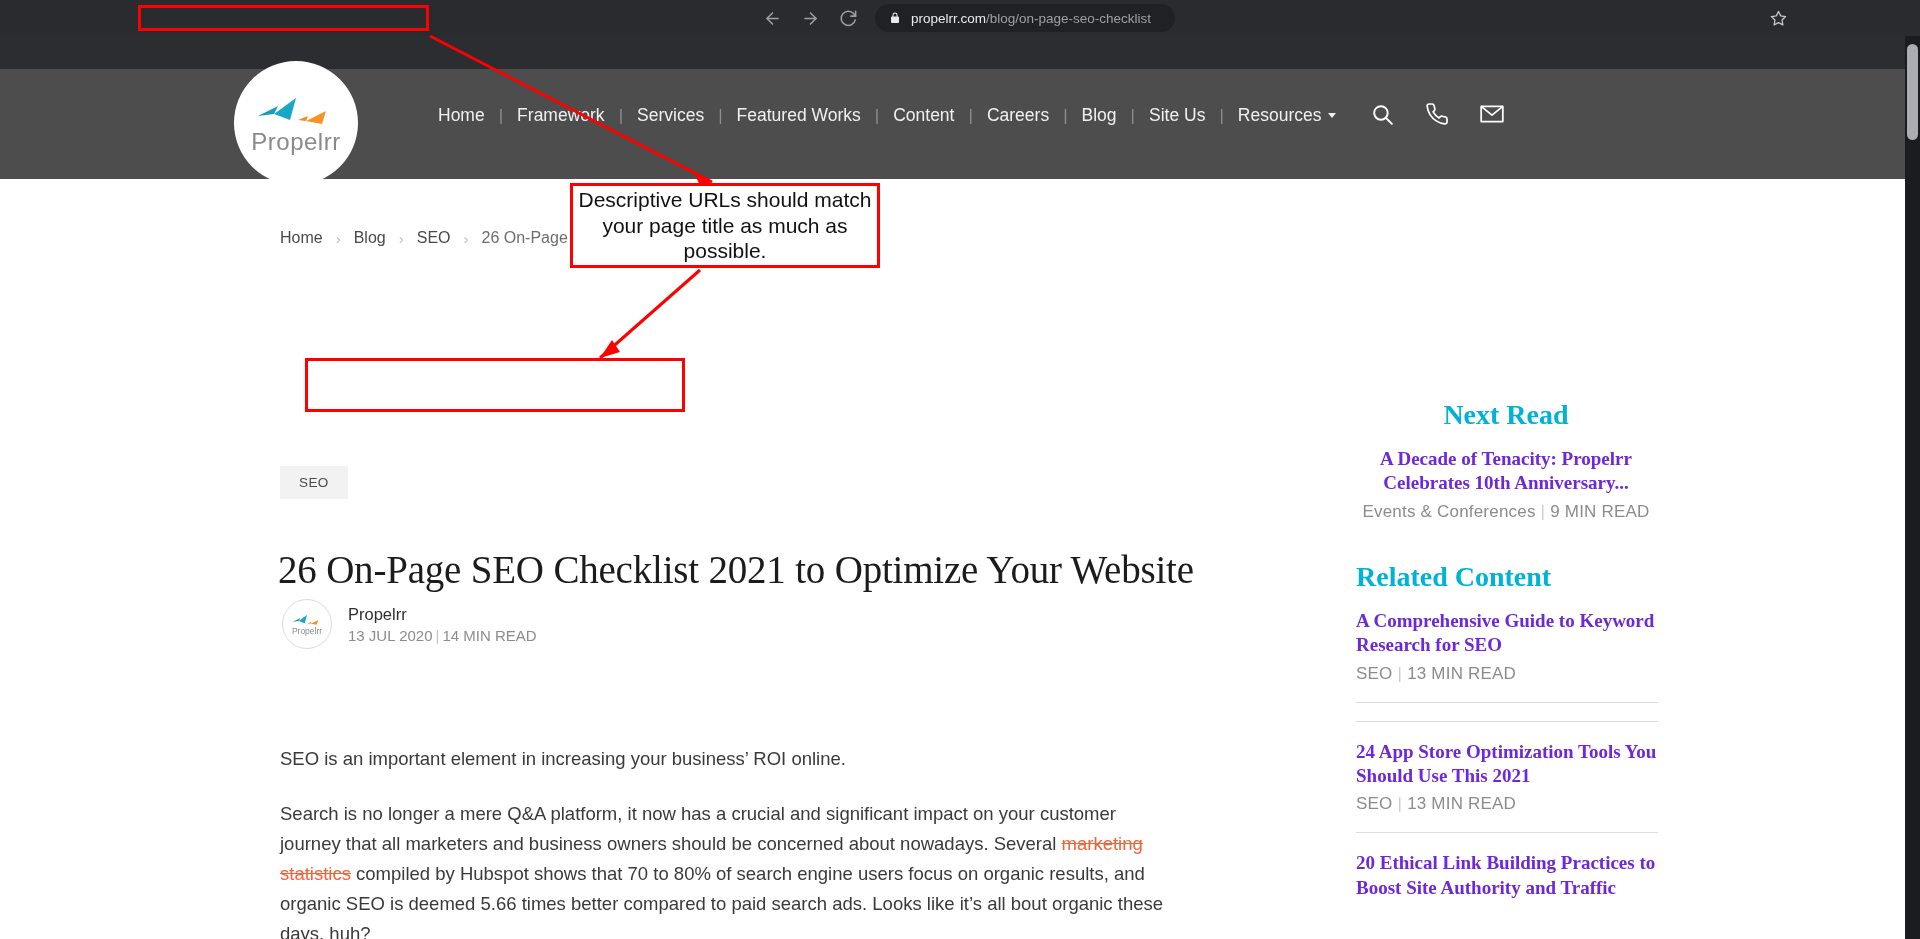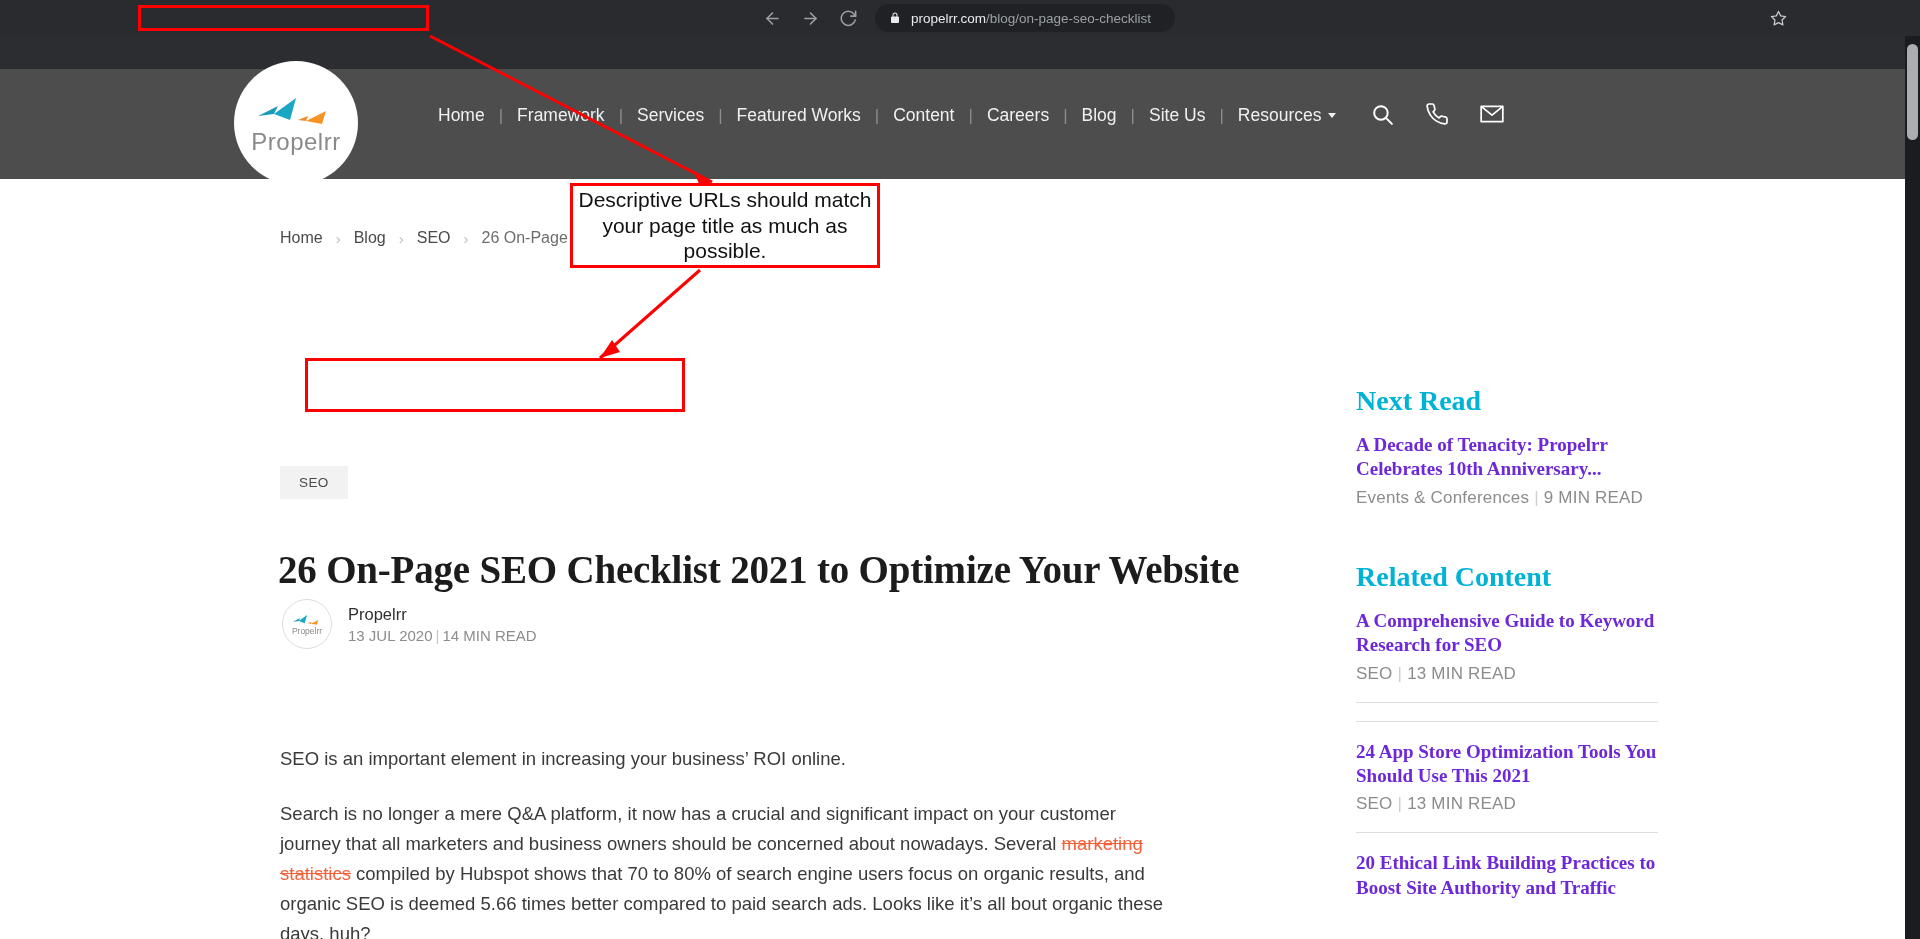--- a/index.html
+++ b/index.html
@@ -145,21 +145,21 @@
     position: absolute; left: 280px; top: 287px;
     background: #f2f2f2;
     padding: 9px 19px;
     font-size: 13.5px; color: #4a4a4a;
     letter-spacing: 0.4px;
   }
 
   .article-title {
     position: absolute; left: 278px; top: 368px;
     font-family: "Liberation Serif", serif;
-    font-size: 39px; font-weight: 700;
+    font-size: 39px; font-weight: 400;
     color: #1c1c1c; white-space: nowrap;
     letter-spacing: -0.2px;
   }
   .title-highlight {
     position: absolute;
     left: 305px; top: 358px;
     width: 380px; height: 54px;
     border: 3px solid #ff0000;
     pointer-events: none;
   }
@@ -199,21 +199,21 @@
   .side-item { margin-bottom: 14px; }
   .side-item-title {
     font-family: "Liberation Serif", serif;
     font-size: 19px; font-weight: 700;
     color: #6d28d9; line-height: 1.28;
     margin-bottom: 6px;
   }
   .side-item-meta { font-size: 17px; color: #8c8c8c; letter-spacing: 0.2px; }
   .side-item-meta .pipe { color: #cfcfcf; margin: 0 5px; }
   .side-divider { height: 1px; background: #dedede; margin: 18px 0 18px 0; }
-  .block-next { position: absolute; top: 206px; left: 0; width: 300px; }
+  .block-next { position: absolute; top: 220px; left: 0; width: 300px; text-align: center; }
   .block-related { position: absolute; top: 382px; left: 0; width: 302px; }
 
   
   .annot-layer {
     position: absolute; top:0; left:0;
     width: 1920px; height: 788px;
     pointer-events: none;
   }
   .callout-box {
     position: absolute;

